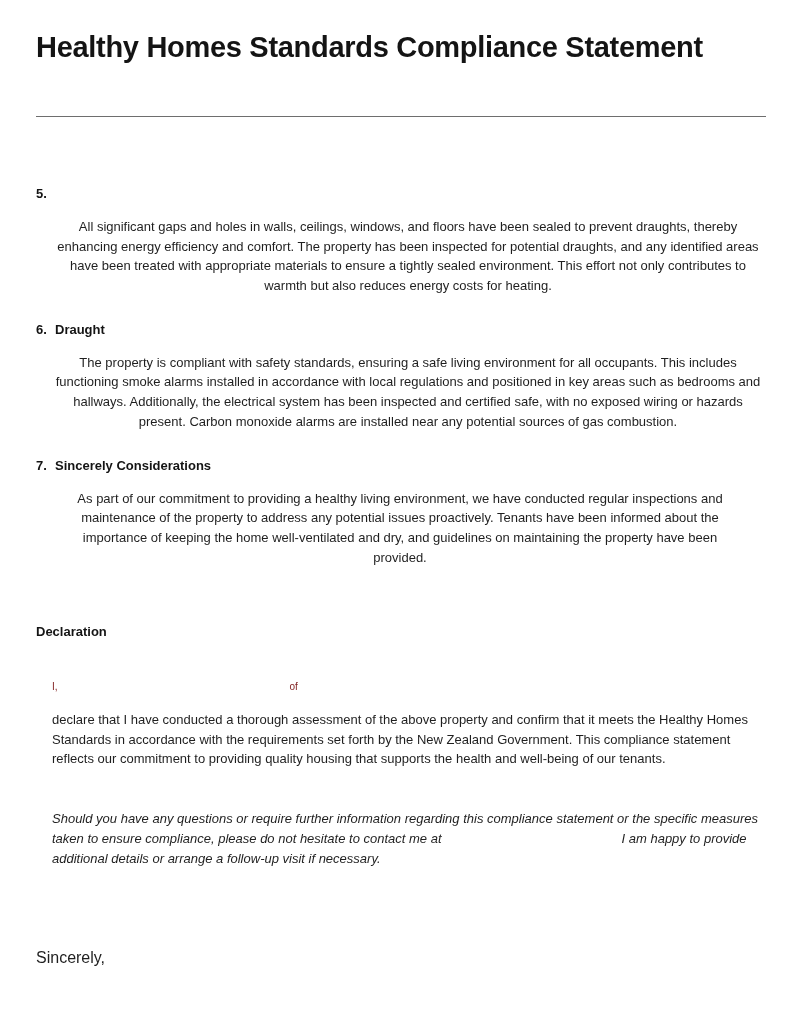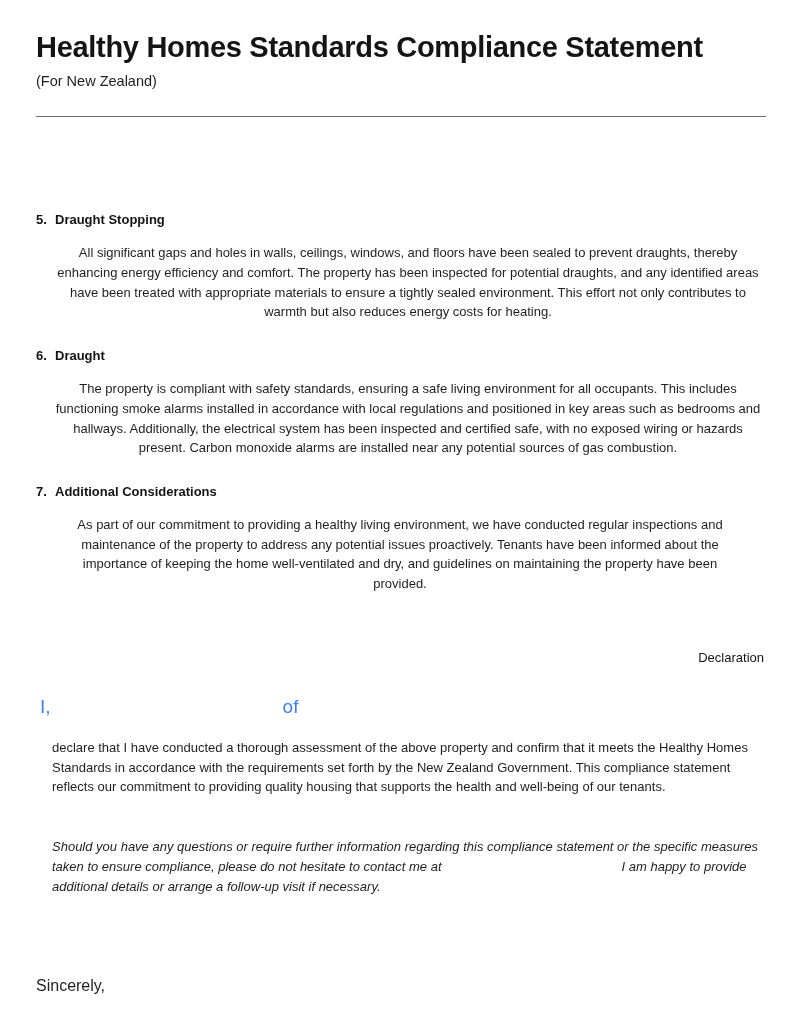--- a/index.html
+++ b/index.html
@@ -97,32 +97,31 @@
     text-align: center;
   }
 
   .section-body.narrow { width: 690px; }
 
   
   .declaration-block { padding-top: 30px; }
 
   .decl-heading {
     font-size: 13px;
-    font-weight: normal;
+    font-weight: bold;
     color: #141414;
     margin: 0;
     padding-bottom: 24px;
-    text-align: right;
   }
 
   .decl-line-fill {
-    font-size: 19px;
-    line-height: 1.52;
-    color: #3b82f6;
-    margin: 4px;
+    font-size: 10px;
+    line-height: 1.52;
+    color: #7f1d1d;
+    margin: 16px;
     white-space: pre;
   }
 
   .fill-gap {
     display: inline-block;
     width: 232px;
   }
 
   .fill-gap-end {
     display: inline-block;
@@ -148,44 +147,42 @@
   }
 </style>
 </head>
 <body>
 
 <div class="page">
   <div class="content">
 
     <h1 class="doc-title">Healthy Homes Standards Compliance Statement</h1>
 
-    <div class="doc-subtitle">(For New Zealand)</div>
 
     <div class="sections">
 
       <div class="section">
         <div class="section-heading">
           <span class="section-number">5.</span>
-          <span class="section-title">Draught Stopping</span>
         </div>
         <p class="section-body">All significant gaps and holes in walls, ceilings, windows, and floors have been sealed to prevent draughts, thereby enhancing energy efficiency and comfort. The property has been inspected for potential draughts, and any identified areas have been treated with appropriate materials to ensure a tightly sealed environment. This effort not only contributes to warmth but also reduces energy costs for heating.</p>
       </div>
 
       <div class="section">
         <div class="section-heading">
           <span class="section-number">6.</span>
           <span class="section-title">Draught</span>
         </div>
         <p class="section-body">The property is compliant with safety standards, ensuring a safe living environment for all occupants. This includes functioning smoke alarms installed in accordance with local regulations and positioned in key areas such as bedrooms and hallways. Additionally, the electrical system has been inspected and certified safe, with no exposed wiring or hazards present. Carbon monoxide alarms are installed near any potential sources of gas combustion.</p>
       </div>
 
       <div class="section">
         <div class="section-heading">
           <span class="section-number">7.</span>
-          <span class="section-title">Additional Considerations</span>
+          <span class="section-title">Sincerely Considerations</span>
         </div>
         <p class="section-body narrow">As part of our commitment to providing a healthy living environment, we have conducted regular inspections and maintenance of the property to address any potential issues proactively. Tenants have been informed about the importance of keeping the home well-ventilated and dry, and guidelines on maintaining the property have been provided.</p>
       </div>
 
     </div>
 
     <div class="declaration-block">
 
       <div class="decl-heading">Declaration</div>
 

